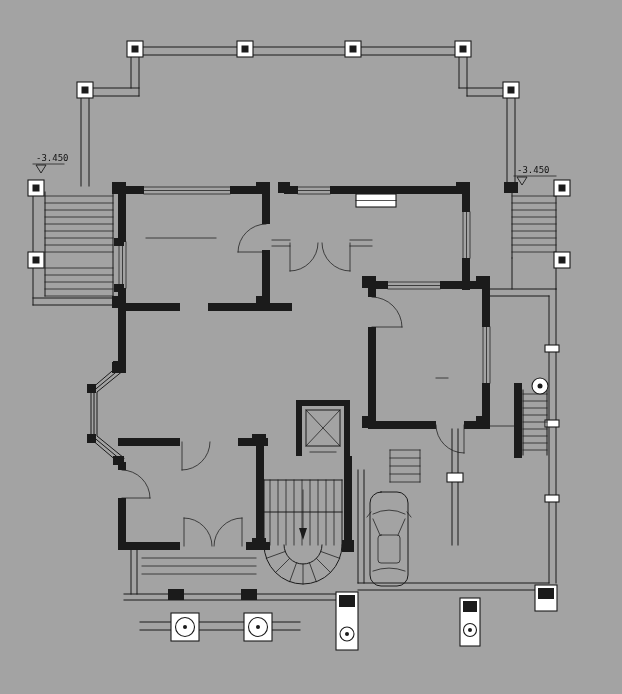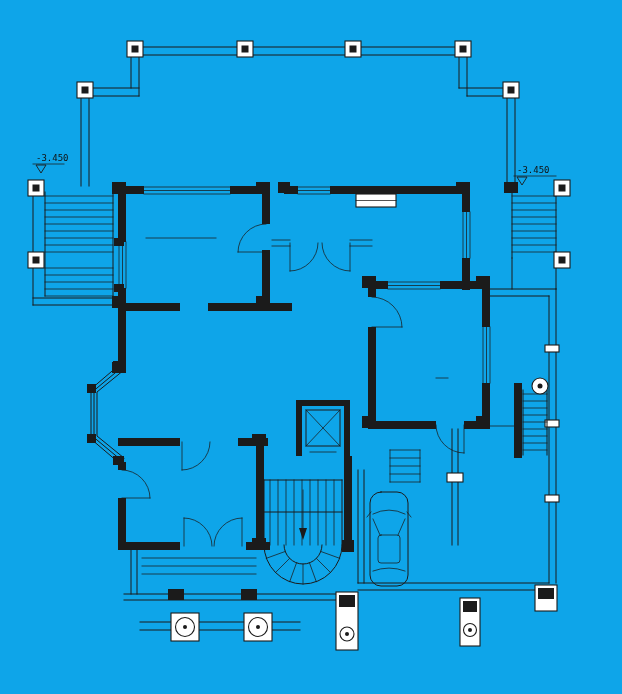--- a/index.html
+++ b/index.html
@@ -1,17 +1,17 @@
 <!DOCTYPE html>
 <html><head>
 <meta charset="utf-8">
 <style>
   html,body{margin:0;padding:0;background:#ffffff;}
   .stage{
-    position:relative;width:622px;height:694px;background:#0ea5e9;
+    position:relative;width:622px;height:694px;background:#a3a3a3;
     overflow:hidden;font-family:"DejaVu Sans Mono",monospace;
   }
   svg{position:absolute;left:0;top:0;}
   .ln{fill:none;stroke:#1b1b1b;stroke-width:1;stroke-linecap:square;}
   .thin{fill:none;stroke:#1b1b1b;stroke-width:.75;stroke-linecap:square;}
   .wall{fill:#1b1b1b;stroke:none;}
   .wsq{fill:#ffffff;stroke:#1b1b1b;stroke-width:1.1;}
   .anno{font:9px "DejaVu Sans Mono",monospace;fill:#111111;}
 </style>
 </head>

